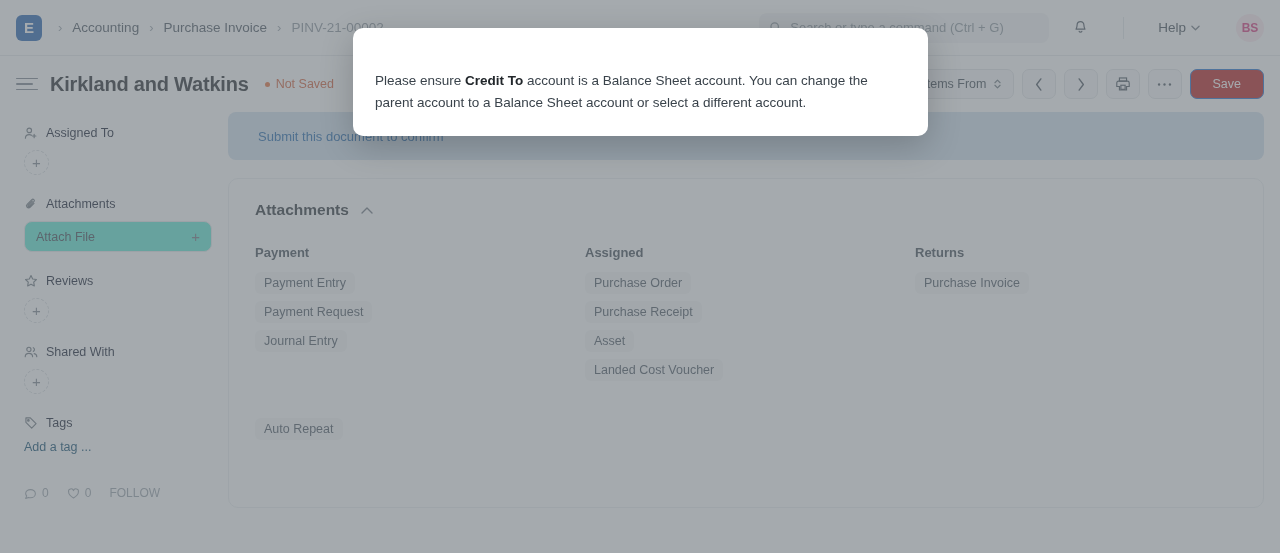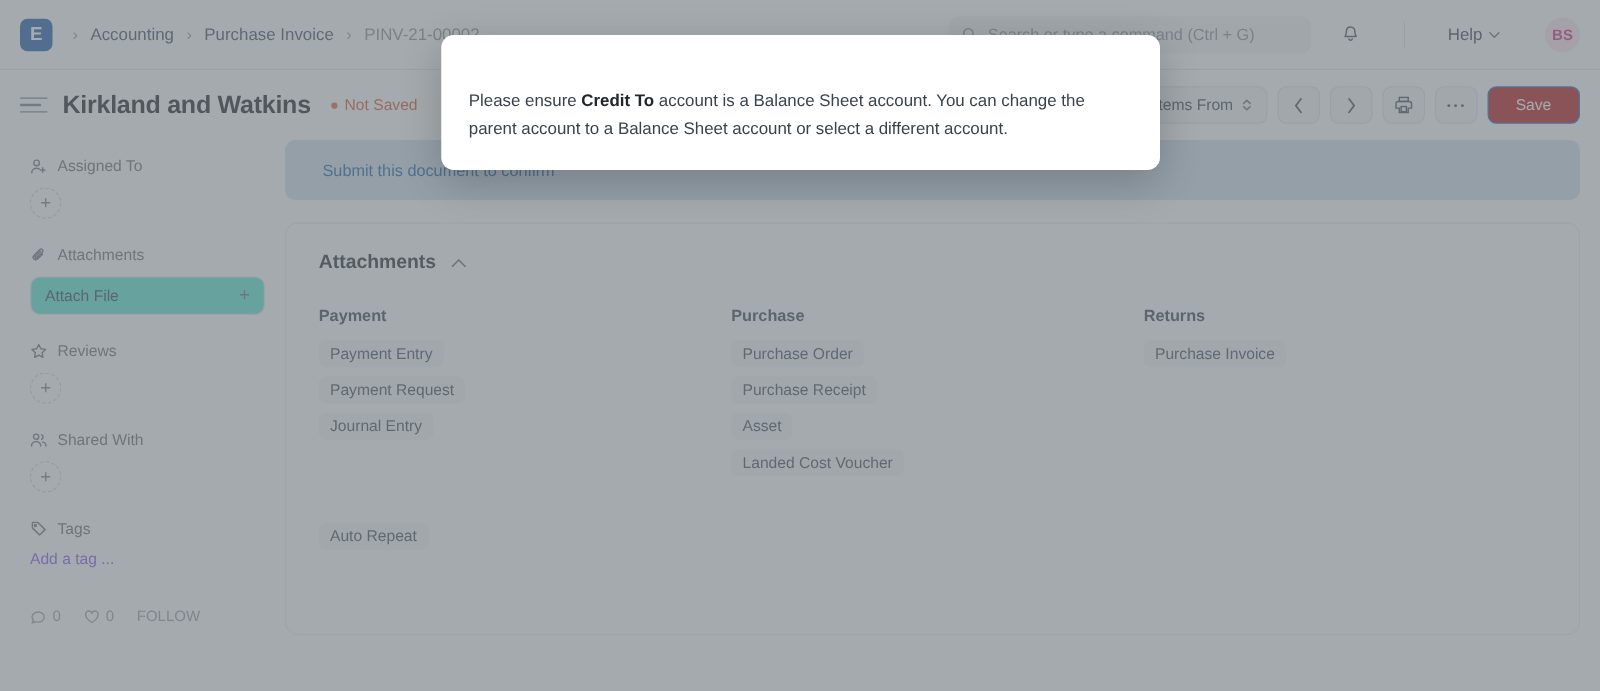--- a/index.html
+++ b/index.html
@@ -163,21 +163,21 @@
   }
   .sidebar {
     width: 212px;
     flex: none;
     padding: 14px 16px 0 8px;
     font-size: 12.5px;
   }
   .side-section { margin-bottom: 22px; }
   .side-head {
     display: flex; align-items: center; gap: 8px;
-    color: #737373;
+    color: #0f172a;
     font-size: 12.5px;
     font-weight: 500;
     margin-bottom: 10px;
   }
   .plus-circle {
     width: 25px; height: 25px;
     border-radius: 50%;
     border: 1px dashed #d4d9dd;
     color: #7b858e;
     display: flex; align-items: center; justify-content: center;
@@ -190,21 +190,21 @@
     border-radius: 8px;
     display: flex;
     align-items: center;
     justify-content: space-between;
     padding: 0 11px;
     color: #3f4a54;
     font-size: 12.5px;
     background: #5eead4;
   }
   .attach-box .plus { color: #6e7880; font-size: 15px; }
-  .tag-placeholder { color: #8b5cf6; font-size: 12.5px; }
+  .tag-placeholder { color: #0c4a6e; font-size: 12.5px; }
 
   .sidebar-footer {
     display: flex; align-items: center; gap: 18px;
     color: #9aa3ab; font-size: 12px;
     padding-top: 10px;
   }
   .sf-item { display: flex; align-items: center; gap: 5px; }
 
   
   .main-col { flex: 1 1 auto; min-width: 0; padding-top: 0; }
@@ -540,21 +540,21 @@
           <div>
             <div class="conn-col-head">Payment</div>
             <div class="conn-list">
               <a class="conn-link" href="#">Payment Entry</a>
               <a class="conn-link" href="#">Payment Request</a>
               <a class="conn-link" href="#">Journal Entry</a>
             </div>
           </div>
 
           <div>
-            <div class="conn-col-head">Purchase</div>
+            <div class="conn-col-head">Assigned</div>
             <div class="conn-list">
               <a class="conn-link" href="#">Purchase Order</a>
               <a class="conn-link" href="#">Purchase Receipt</a>
               <a class="conn-link" href="#">Asset</a>
               <a class="conn-link" href="#">Landed Cost Voucher</a>
             </div>
           </div>
 
           <div>
             <div class="conn-col-head">Returns</div>

